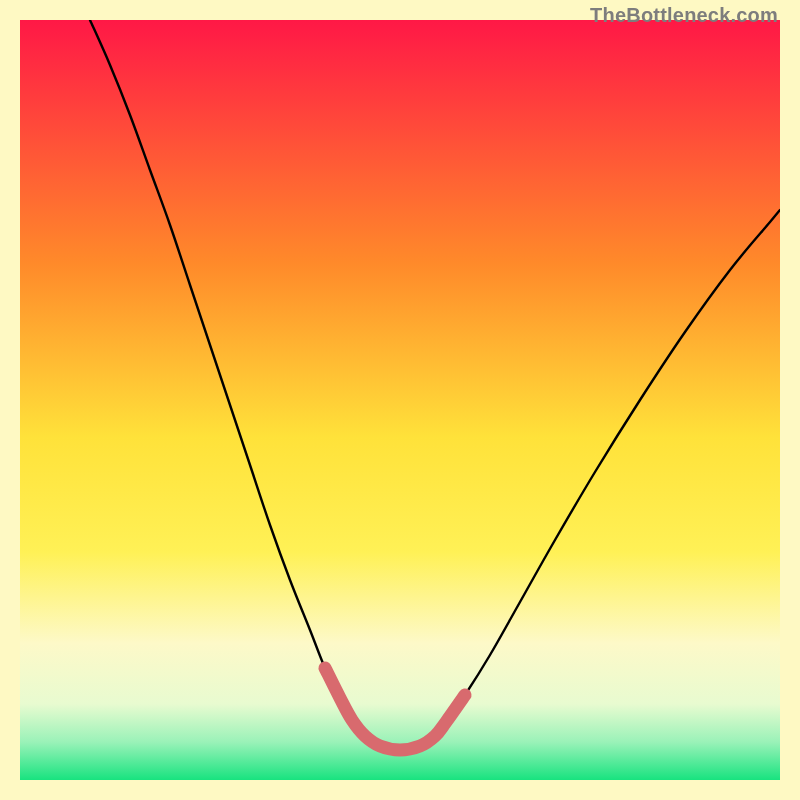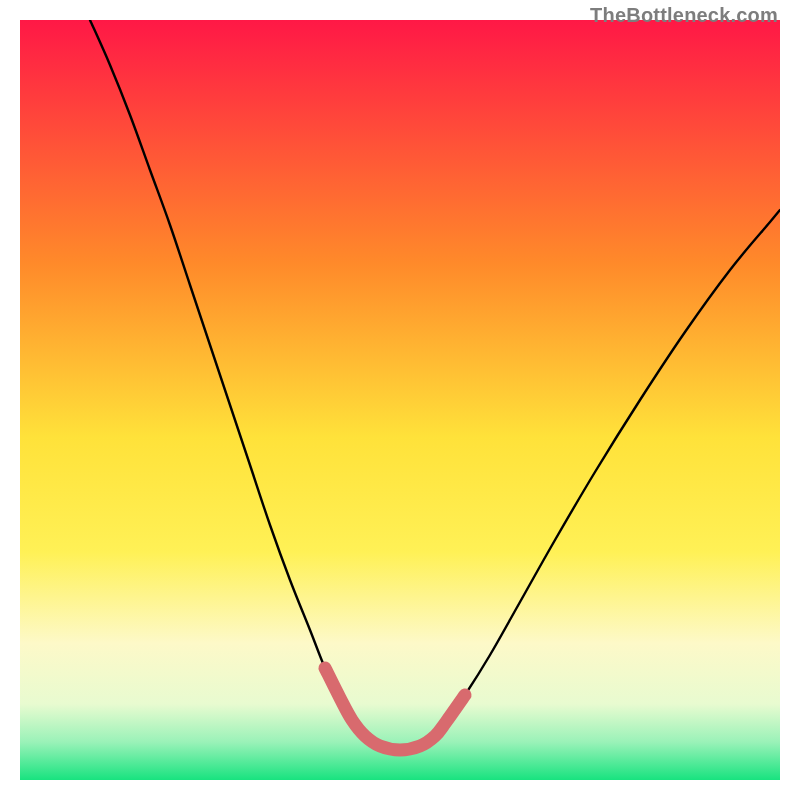--- a/index.html
+++ b/index.html
@@ -8,21 +8,21 @@
     width: 800px;
     height: 800px;
     background: #000;
     font-family: Arial, Helvetica, sans-serif;
     overflow: hidden;
   }
   .stage {
     position: relative;
     width: 800px;
     height: 800px;
-    background: #ffffff;
+    background: #fef9c3;
   }
   .plot {
     position: absolute;
     left: 20px;
     top: 20px;
     width: 760px;
     height: 760px;
     overflow: hidden;
   }
   .gradient {

